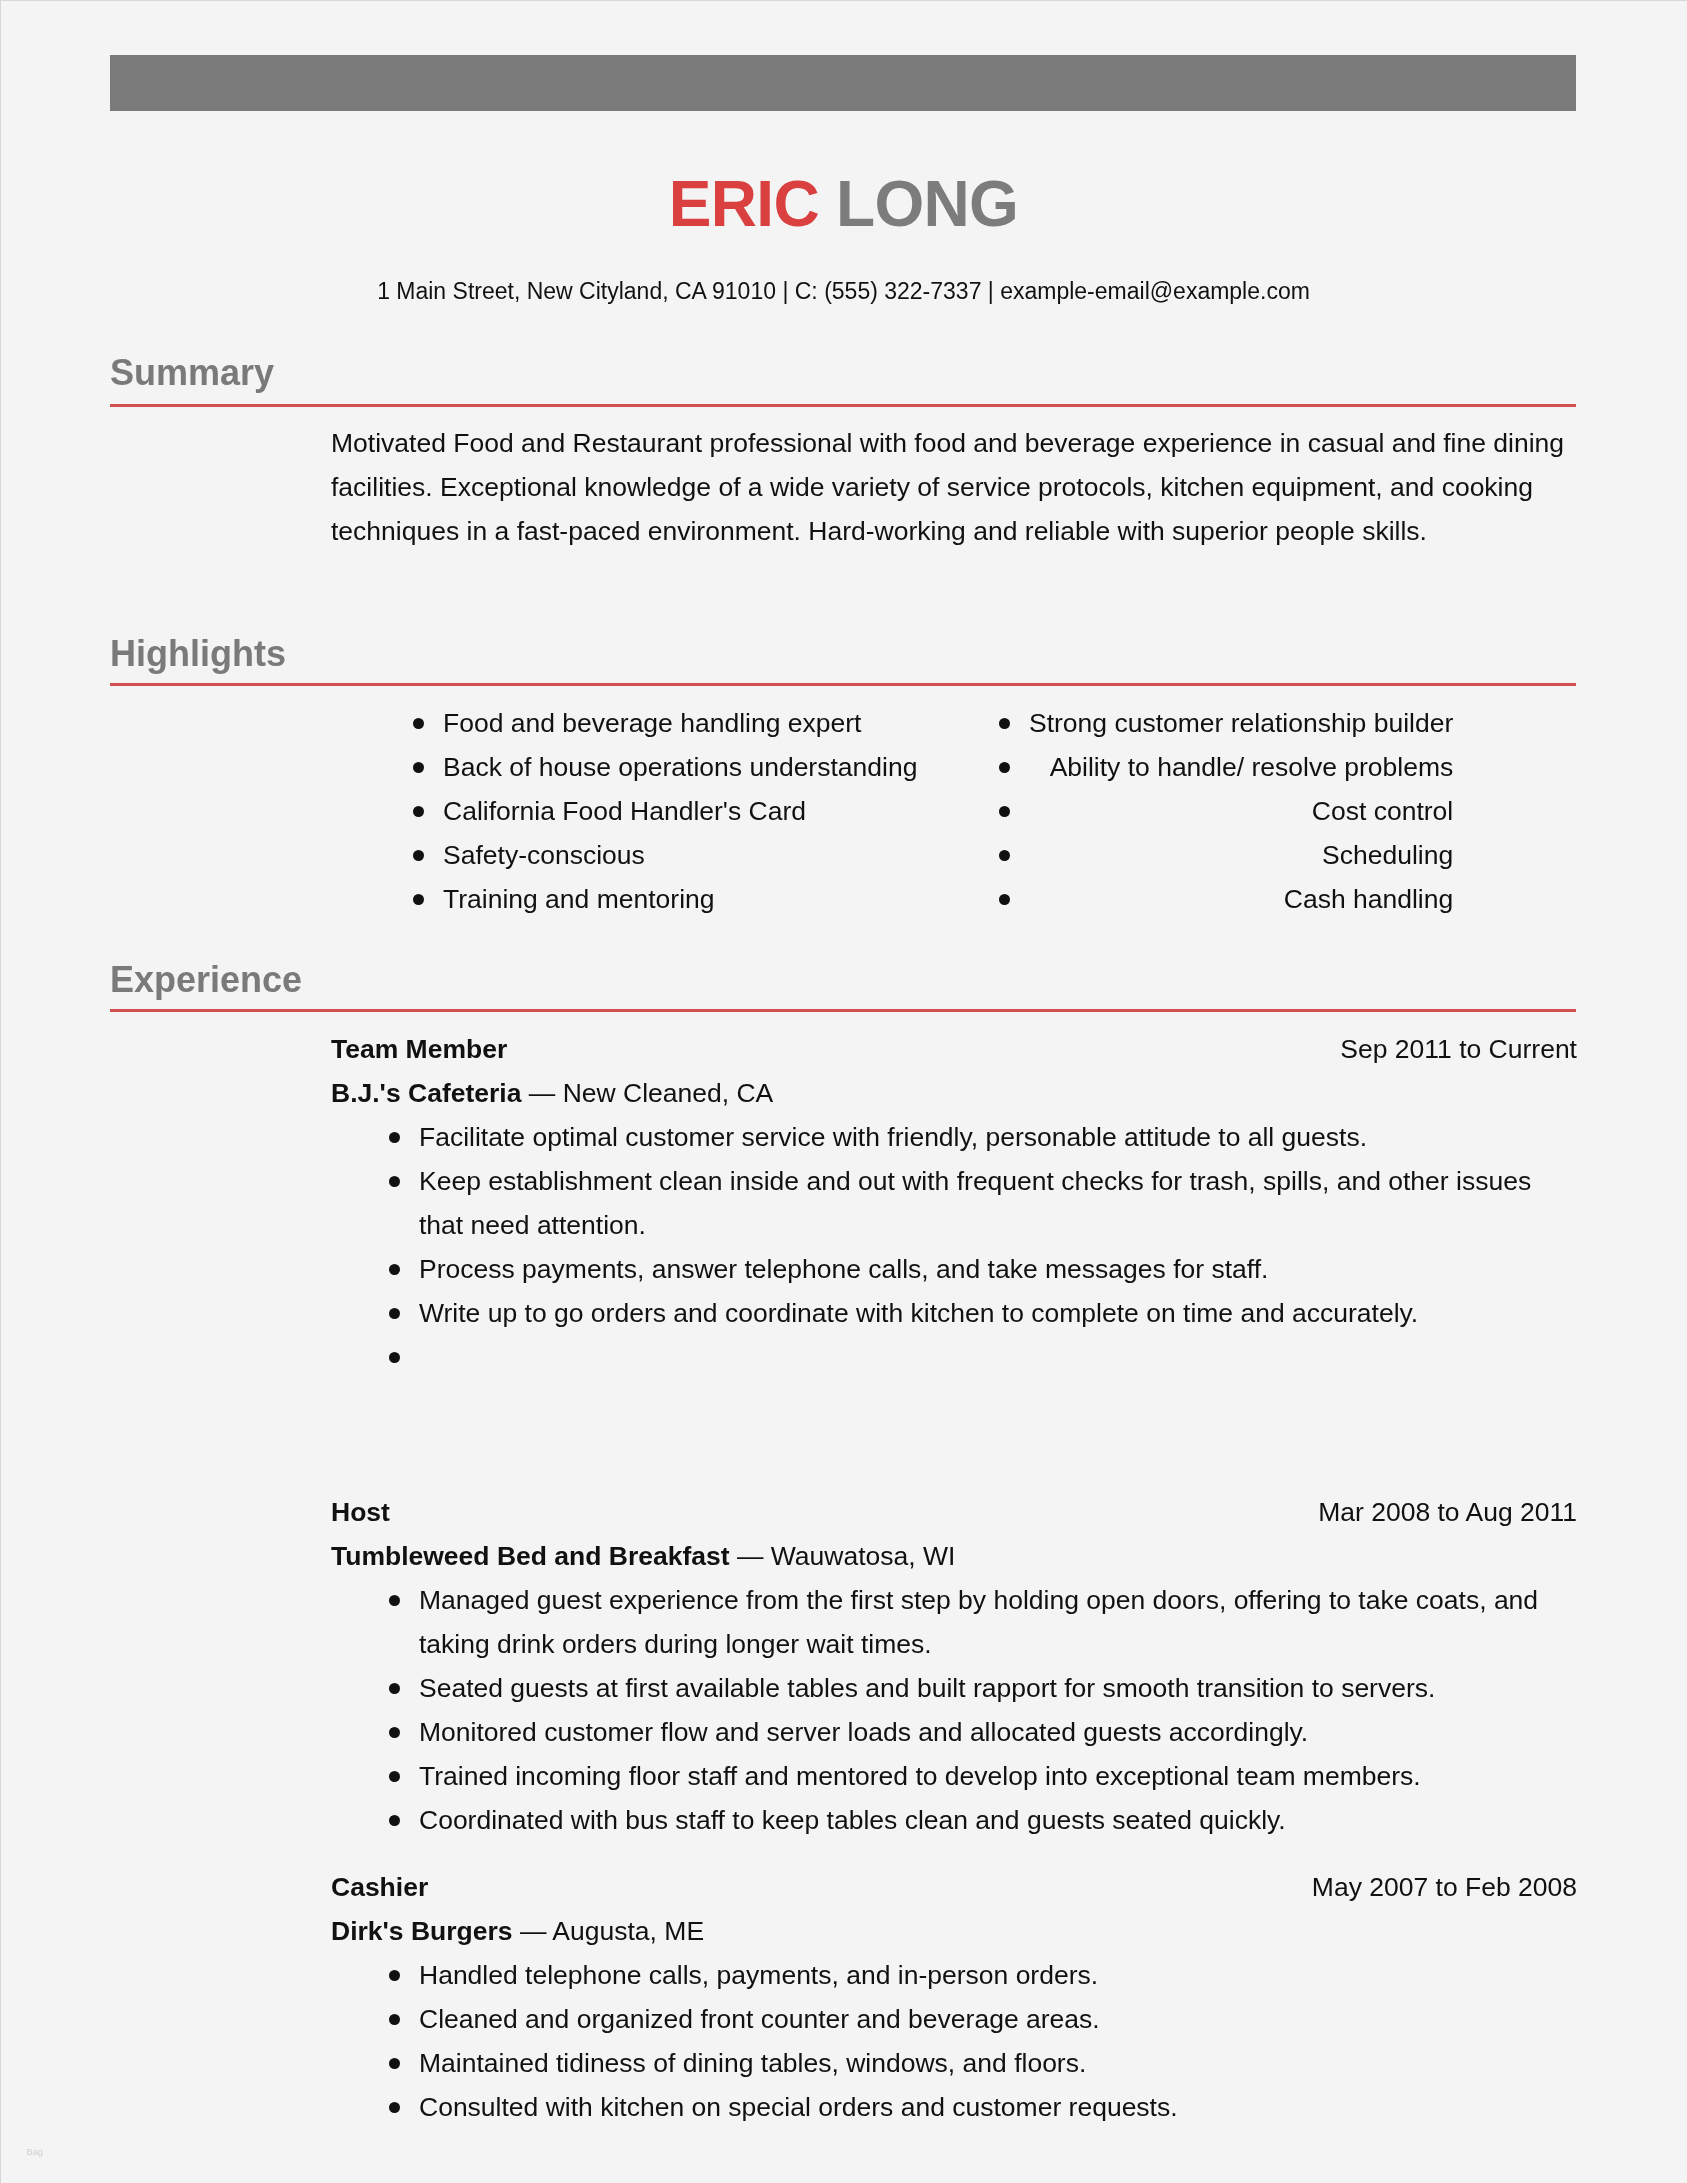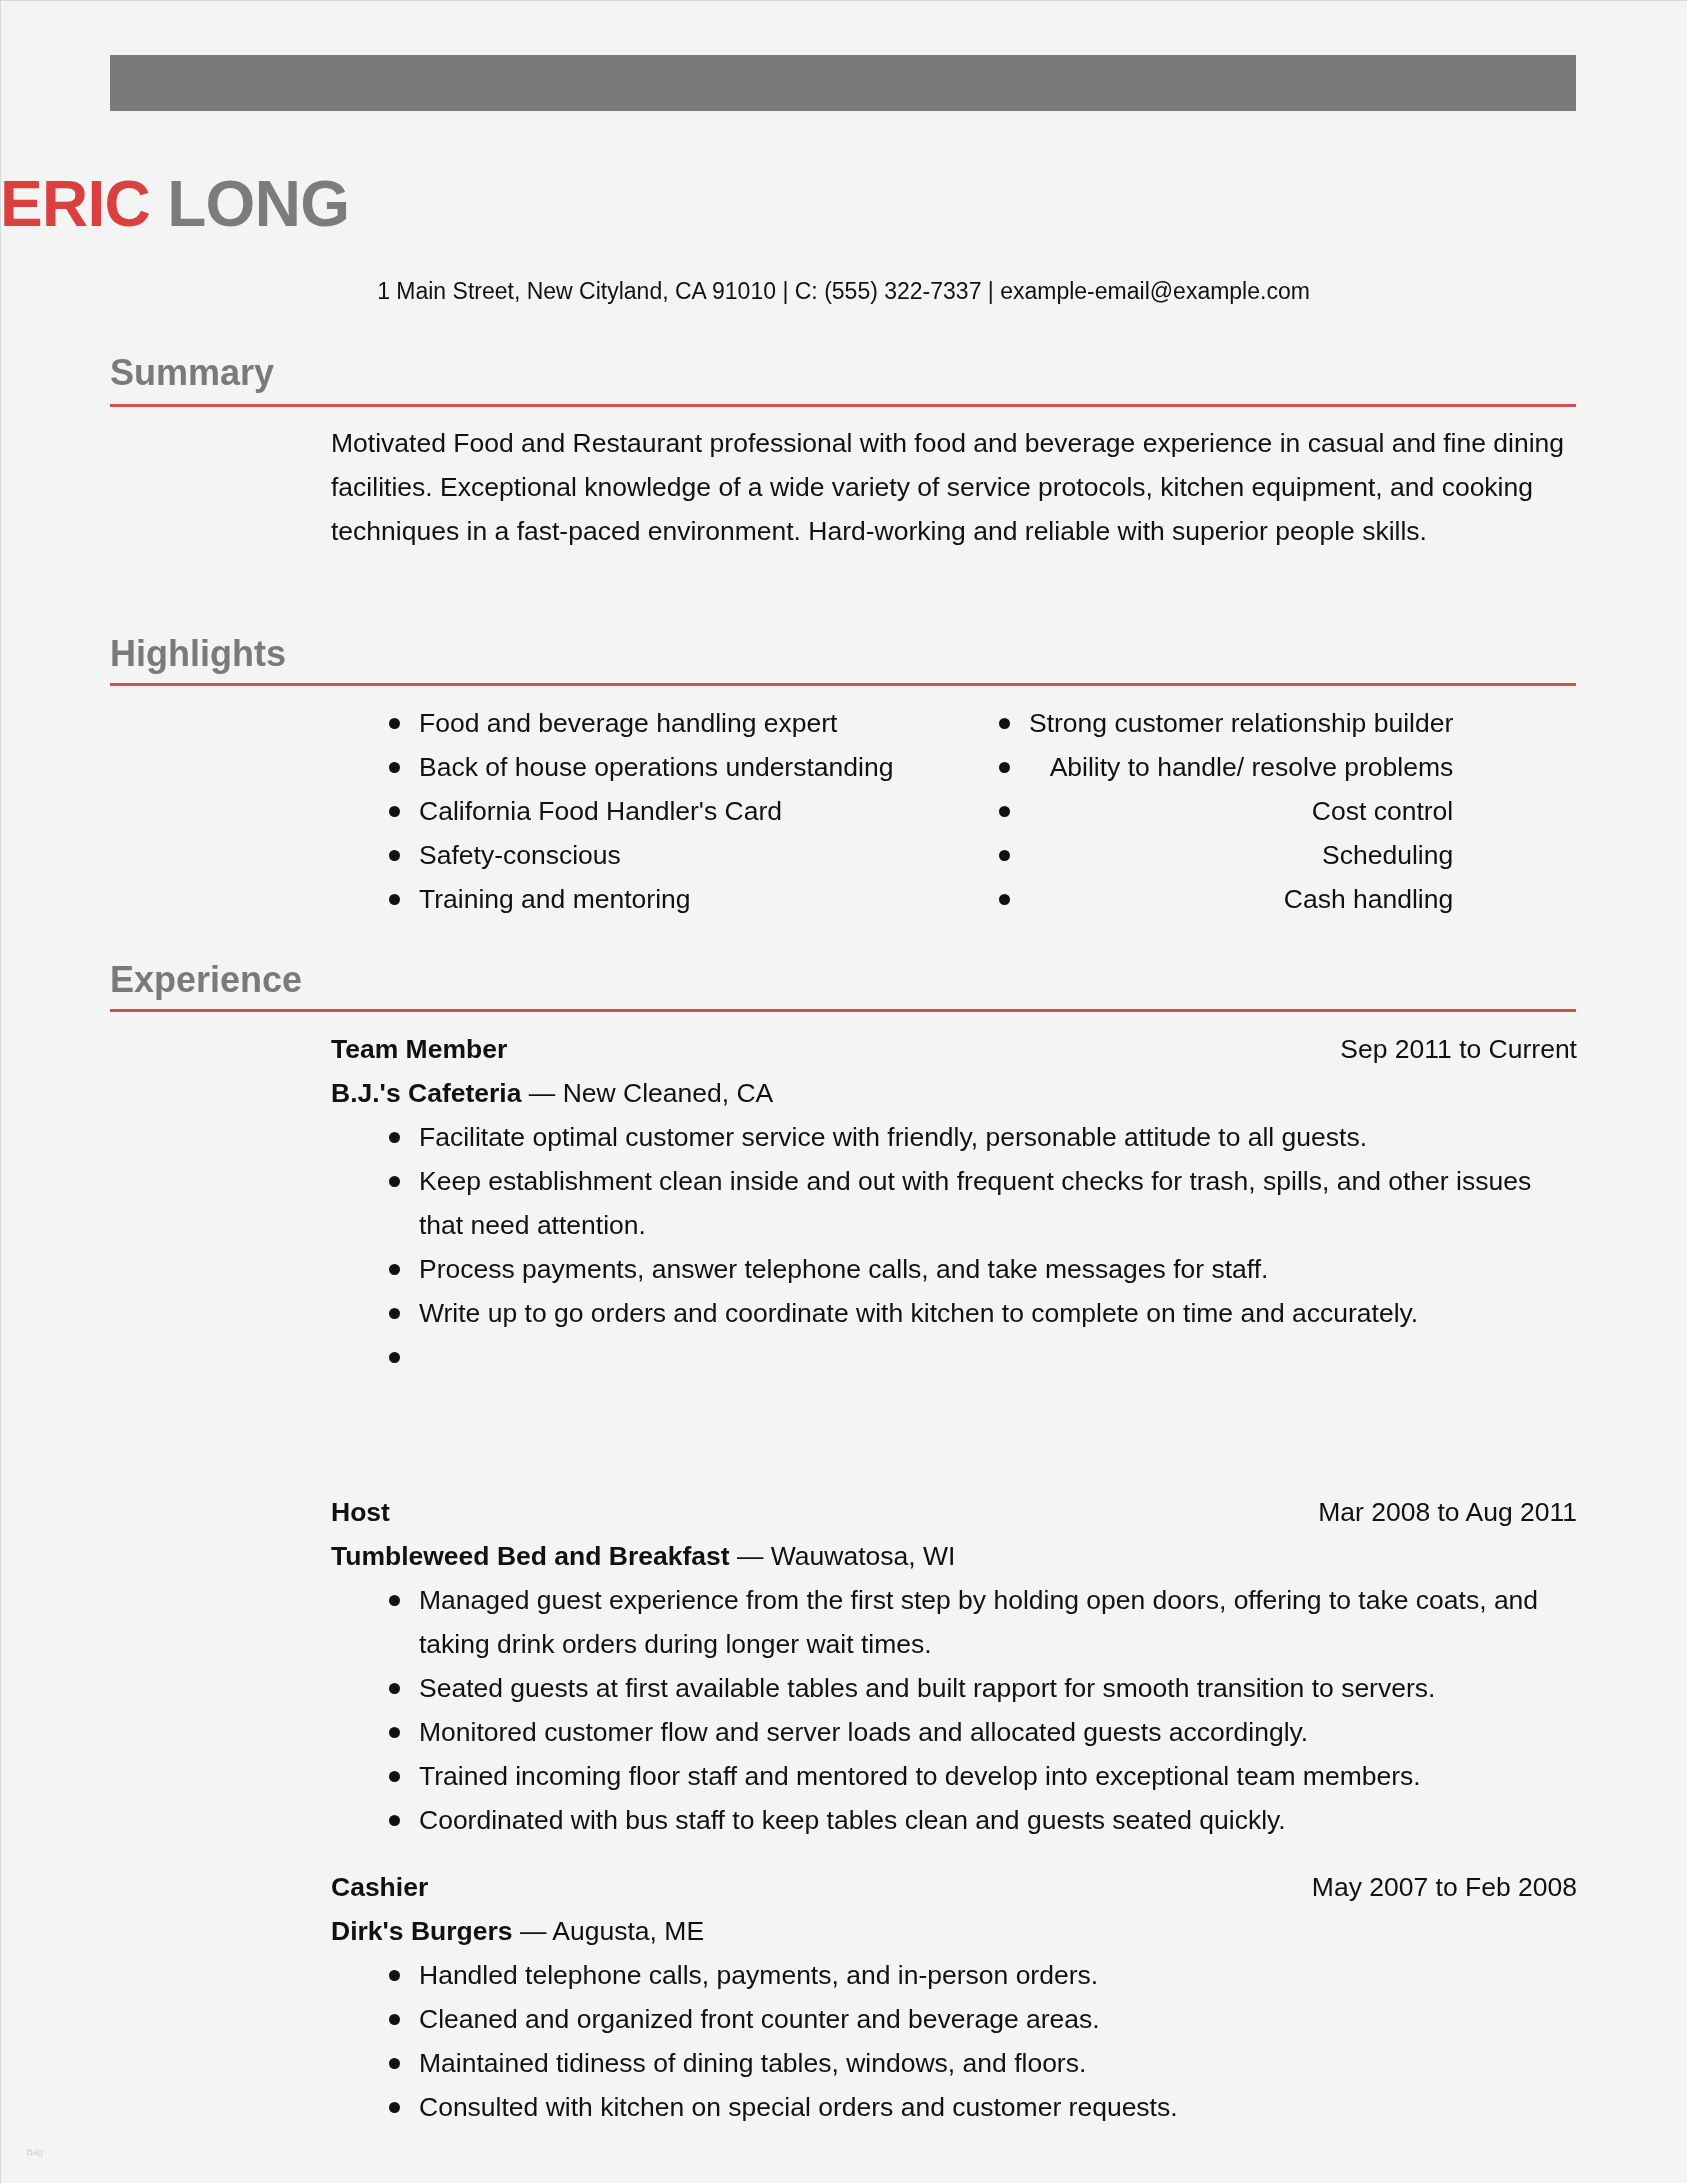--- a/index.html
+++ b/index.html
@@ -2,21 +2,21 @@
 <html style="font-size:10.6px"><head>
 <meta charset="utf-8">
 <style>
   html, body { margin:0; padding:0; }
   body {
     width:1687px; height:2183px; background:#f4f4f4; position:relative; overflow:hidden;
     font-family:"Liberation Sans", sans-serif; color:#111;
   }
   .page-border { position:absolute; left:0; top:0; width:1686px; height:2182px; border:0.7px solid #d8d8d8; }
   .top-bar { position:absolute; left:110px; top:55px; width:1466px; height:56px; background:#7a7a7a; }
-  .name { position:absolute; left:0; width:1687px; top:165px; font-weight:bold; font-size:64px; letter-spacing:-0.7px; line-height:79px; }
+  .name { position:absolute; left:0; width:1687px; top:165px; text-align:center; font-weight:bold; font-size:64px; letter-spacing:-0.7px; line-height:79px; }
   .name .first { color:#d9403f; }
   .name .last { color:#7c7c7c; }
   .contact { position:absolute; left:0; width:1687px; top:277px; text-align:center; font-size:23px; line-height:29px; color:#111; }
   .section-title { position:absolute; left:110px; font-size:36px; font-weight:bold; color:#7a7a7a; line-height:44px; }
   .rule { position:absolute; left:110px; width:1466px; height:3.3px; background:#d24f4f; }
   .summary-text { position:absolute; left:331px; width:1244px; top:421px; font-size:26.5px; line-height:44px; }
   .hl-col { position:absolute; top:701px; list-style:none; margin:0; padding:0; font-size:26.5px; line-height:44px; }
   .hl-col li, .duties li { position:relative; padding-left:0; }
   .bullet { position:absolute; width:11.2px; height:11.2px; border-radius:50%; background:#111; }
   .hl-col .bullet { left:-30px; top:16.5px; }
@@ -39,21 +39,21 @@
   <span class="last">LONG</span>
 </div>
 <div class="contact">1 Main Street, New Cityland, CA 91010 |  C: (555) 322-7337 |  example-email@example.com</div>
 
 <div class="section-title" style="top:351px;text-align:right;">Summary</div>
 <div class="rule" style="top:404px;"></div>
 <div class="summary-text">Motivated Food and Restaurant professional with food and beverage experience in casual and fine dining facilities. Exceptional knowledge of a wide variety of service protocols, kitchen equipment, and cooking techniques in a fast-paced environment. Hard-working and reliable with superior people skills.</div>
 
 <div class="section-title" style="top:632px;">Highlights</div>
 <div class="rule" style="top:683px;"></div>
-<ul class="hl-col" style="left:419px;">
+<ul class="hl-col" style="left:443px;">
   <li><span class="bullet"></span><span>Food and beverage handling expert</span></li>
   <li><span class="bullet"></span><span>Back of house operations understanding</span></li>
   <li><span class="bullet"></span><span>California Food Handler's Card</span></li>
   <li><span class="bullet"></span><span>Safety-conscious</span></li>
   <li><span class="bullet"></span><span>Training and mentoring</span></li>
 </ul>
 <ul class="hl-col" style="left:1029px;text-align:right;">
   <li><span class="bullet"></span><span>Strong customer relationship builder</span></li>
   <li><span class="bullet"></span><span>Ability to handle/ resolve problems</span></li>
   <li><span class="bullet"></span><span>Cost control</span></li>

